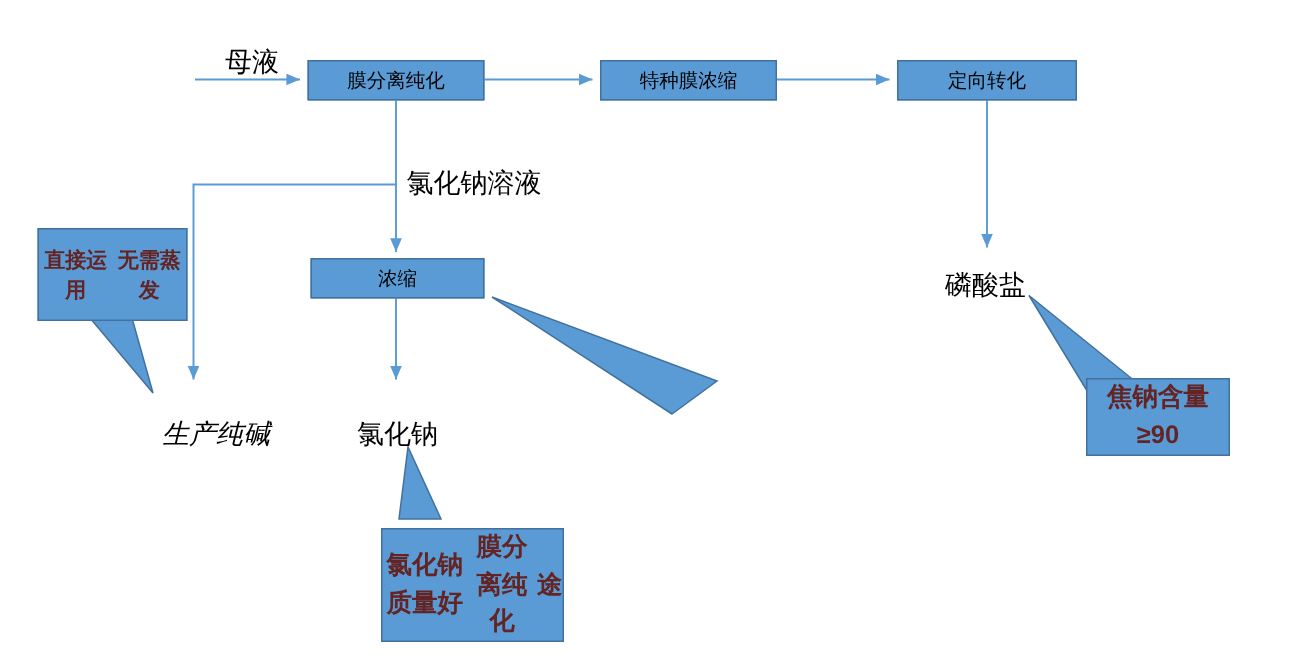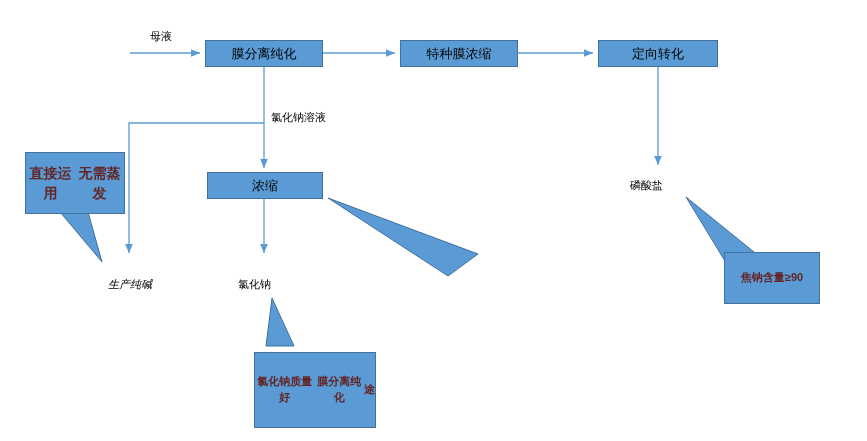--- a/index.html
+++ b/index.html
@@ -19,33 +19,33 @@
     position:absolute; z-index:2;
     background:var(--box_fill,#5b9bd5);
     border:1px solid var(--box_border,#41719c);
     color:var(--node_text,#000000);
     display:flex; align-items:center; justify-content:center;
     font-size:13px; box-sizing:border-box;
   }
   .label {
     position:absolute; z-index:2;
     color:var(--node_text,#000000);
-    font-size:11px; white-space:nowrap;
+    font-size:18px; white-space:nowrap;
   }
   .callout {
     position:absolute; z-index:2;
     background:var(--box_fill,#5b9bd5);
     border:1px solid var(--box_border,#41719c);
     display:flex; flex-direction:row; align-items:center; justify-content:center;
     text-align:center; font-weight:bold; box-sizing:border-box;
     line-height:1.45;
   }
   .callout.dark  { color:var(--callout_text_dark,#632423); font-size:14px; }
   .callout.light { color:var(--callout_text_light,#ffffff); font-size:13px; }
-  .callout.small { font-size:11px; }
+  .callout.small { font-size:17px; }
 </style>
 </head>
 <body>
 
 <div class="canvas">
 
   <svg class="wires" width="867" height="441" viewBox="0 0 867 441">
     <defs>
       <marker id="arrow" markerWidth="9" markerHeight="8" refX="7" refY="3" orient="auto">
         <path d="M0,0 L7,3 L0,6 Z" class="arrowhead"></path>

